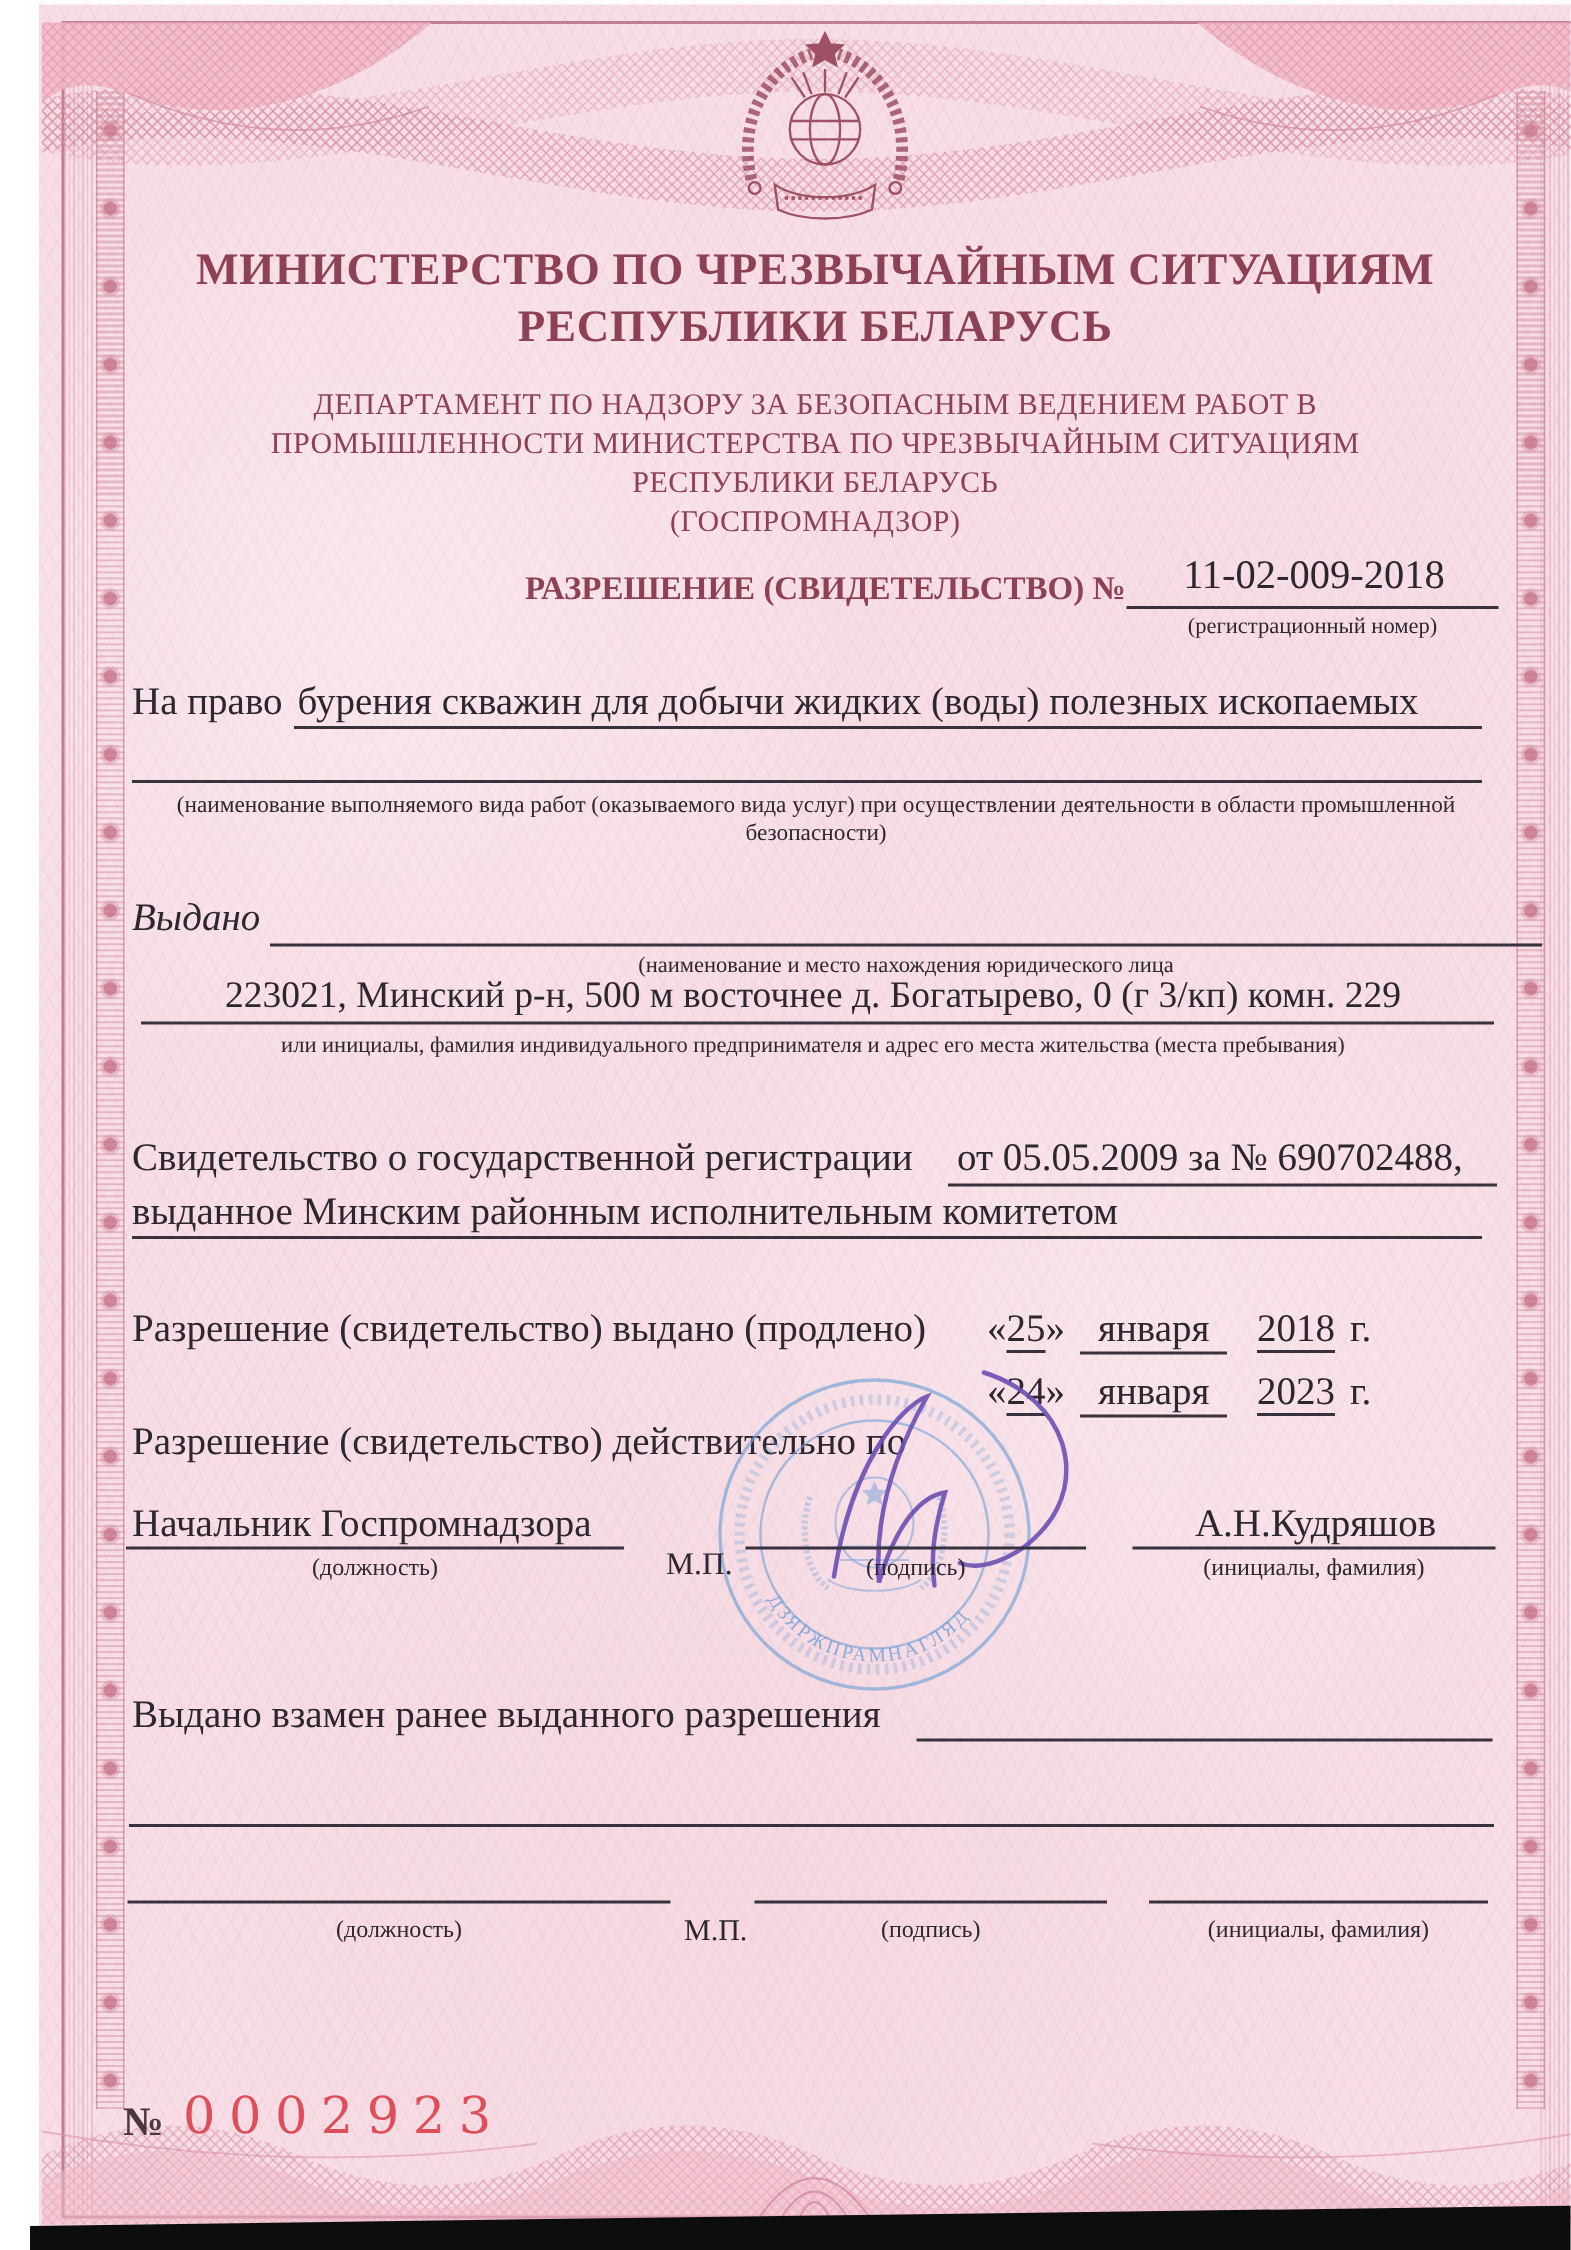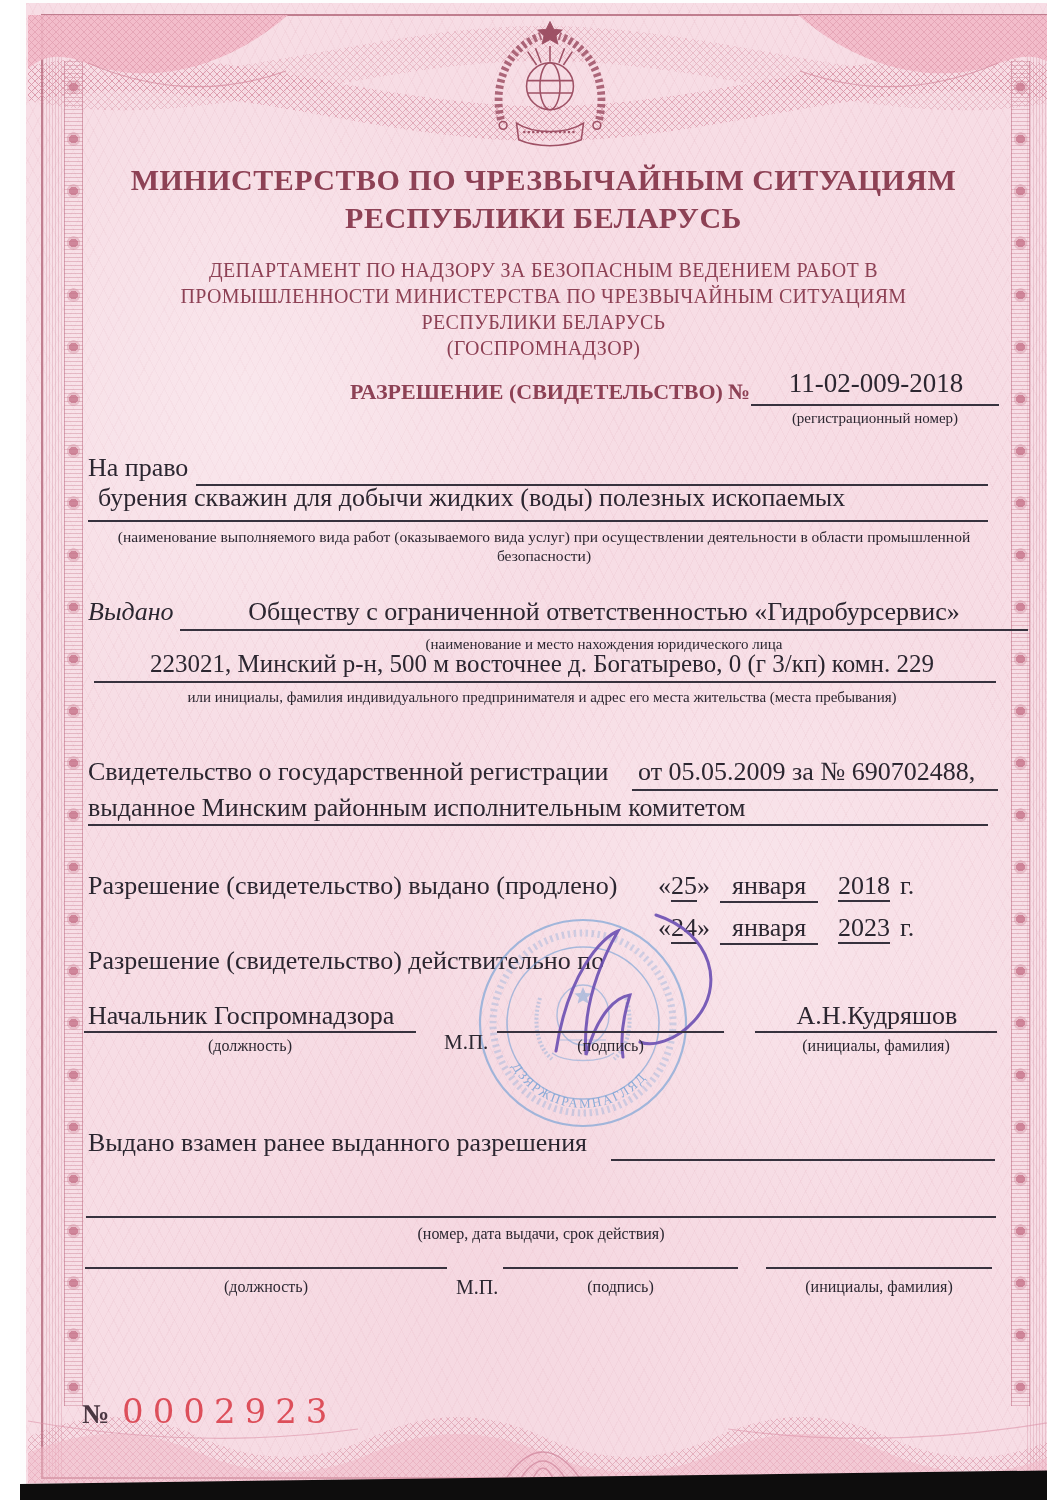--- a/index.html
+++ b/index.html
@@ -49,21 +49,21 @@
   .line{position:absolute;height:0;border-top:2px solid var(--line);}
   .u{border-bottom:2px solid var(--line);}
   .padu{padding:0 12px;}
   .sp{margin-left:10px;}
   .serial-no{font-size:27px;color:#4a3742;font-weight:bold;}
   .serial-digits{font-family:"DejaVu Serif",serif;font-size:34px;color:var(--red);
      letter-spacing:9px;opacity:0.85;}
   .scan-edge{position:absolute;left:-6px;top:1484px;width:1070px;height:30px;background:#0e0d0d;
      transform:rotate(-0.75deg);transform-origin:0 0;}
   svg{position:absolute;overflow:visible;}
-  .nowrap-flex{display:flex;flex-direction:column;}
+  .nowrap-flex{display:flex;}
 </style>
 </head>
 <body>
 
 <div class="canvas">
   <div class="page">
 
     <div class="frame-line"></div>
     <div class="side-hatch l"></div>
     <div class="side-hatch r"></div>
@@ -125,21 +125,20 @@
 
   <div class="t body26 nowrap-flex" style="left:68px;top:453px;">
     <span>На право</span>
     <span class="sp">бурения скважин для добычи жидких (воды) полезных ископаемых</span>
   </div>
   <div class="line" style="left:176px;top:484px;width:792px;"></div>
   <div class="line" style="left:68px;top:520px;width:900px;"></div>
   <div class="t cap c" style="left:70px;top:527px;width:908px;font-size:15.5px;">(наименование выполняемого вида работ (оказываемого вида услуг) при осуществлении деятельности в области промышленной безопасности)</div>
 
   <div class="t body26" style="left:68px;top:597px;font-style:italic;">Выдано</div>
-  <div class="t body26 c" style="left:160px;top:597px;width:848px;">Обществу с ограниченной ответственностью  «Гидробурсервис»</div>
   <div class="line" style="left:160px;top:629px;width:848px;"></div>
   <div class="t cap c" style="left:160px;top:635px;width:848px;">(наименование и место нахождения юридического лица</div>
   <div class="t c" style="left:66px;top:650px;width:912px;font-size:25px;">223021, Минский р-н, 500 м восточнее д. Богатырево, 0 (г 3/кп) комн. 229</div>
   <div class="line" style="left:74px;top:681px;width:902px;"></div>
   <div class="t cap c" style="left:66px;top:688px;width:912px;">или инициалы, фамилия индивидуального предпринимателя и адрес его места жительства (места пребывания)</div>
 
   <div class="t body26" style="left:68px;top:757px;">Свидетельство о государственной регистрации</div>
   <div class="t body26" style="left:618px;top:757px;">от 05.05.2009 за № 690702488,</div>
   <div class="line" style="left:612px;top:789px;width:366px;"></div>
   <div class="t body26" style="left:68px;top:793px;">выданное Минским районным исполнительным комитетом</div>
@@ -193,21 +192,20 @@
   <div class="line" style="left:477px;top:1031px;width:227px;"></div>
   <div class="t cap16 c" style="left:477px;top:1037px;width:227px;">(подпись)</div>
   <div class="t body26 c" style="left:737px;top:1001px;width:240px;">А.Н.Кудряшов</div>
   <div class="line" style="left:735px;top:1031px;width:242px;"></div>
   <div class="t cap16 c" style="left:735px;top:1037px;width:242px;">(инициалы, фамилия)</div>
 
   <div class="t body26" style="left:68px;top:1128px;">Выдано взамен ранее выданного разрешения</div>
   <div class="line" style="left:591px;top:1159px;width:384px;"></div>
 
   <div class="line" style="left:66px;top:1216px;width:910px;"></div>
-  <div class="t cap16 c" style="left:66px;top:1225px;width:910px;">(номер,  дата выдачи, срок действия)</div>
 
   <div class="line" style="left:65px;top:1267px;width:362px;"></div>
   <div class="t cap16 c" style="left:65px;top:1278px;width:362px;">(должность)</div>
   <div class="t" style="left:436px;top:1276px;font-size:20px;">М.П.</div>
   <div class="line" style="left:483px;top:1267px;width:235px;"></div>
   <div class="t cap16 c" style="left:483px;top:1278px;width:235px;">(подпись)</div>
   <div class="line" style="left:746px;top:1267px;width:226px;"></div>
   <div class="t cap16 c" style="left:746px;top:1278px;width:226px;">(инициалы, фамилия)</div>
 
   <div class="t serial-no" style="left:62px;top:1399px;">№</div>

